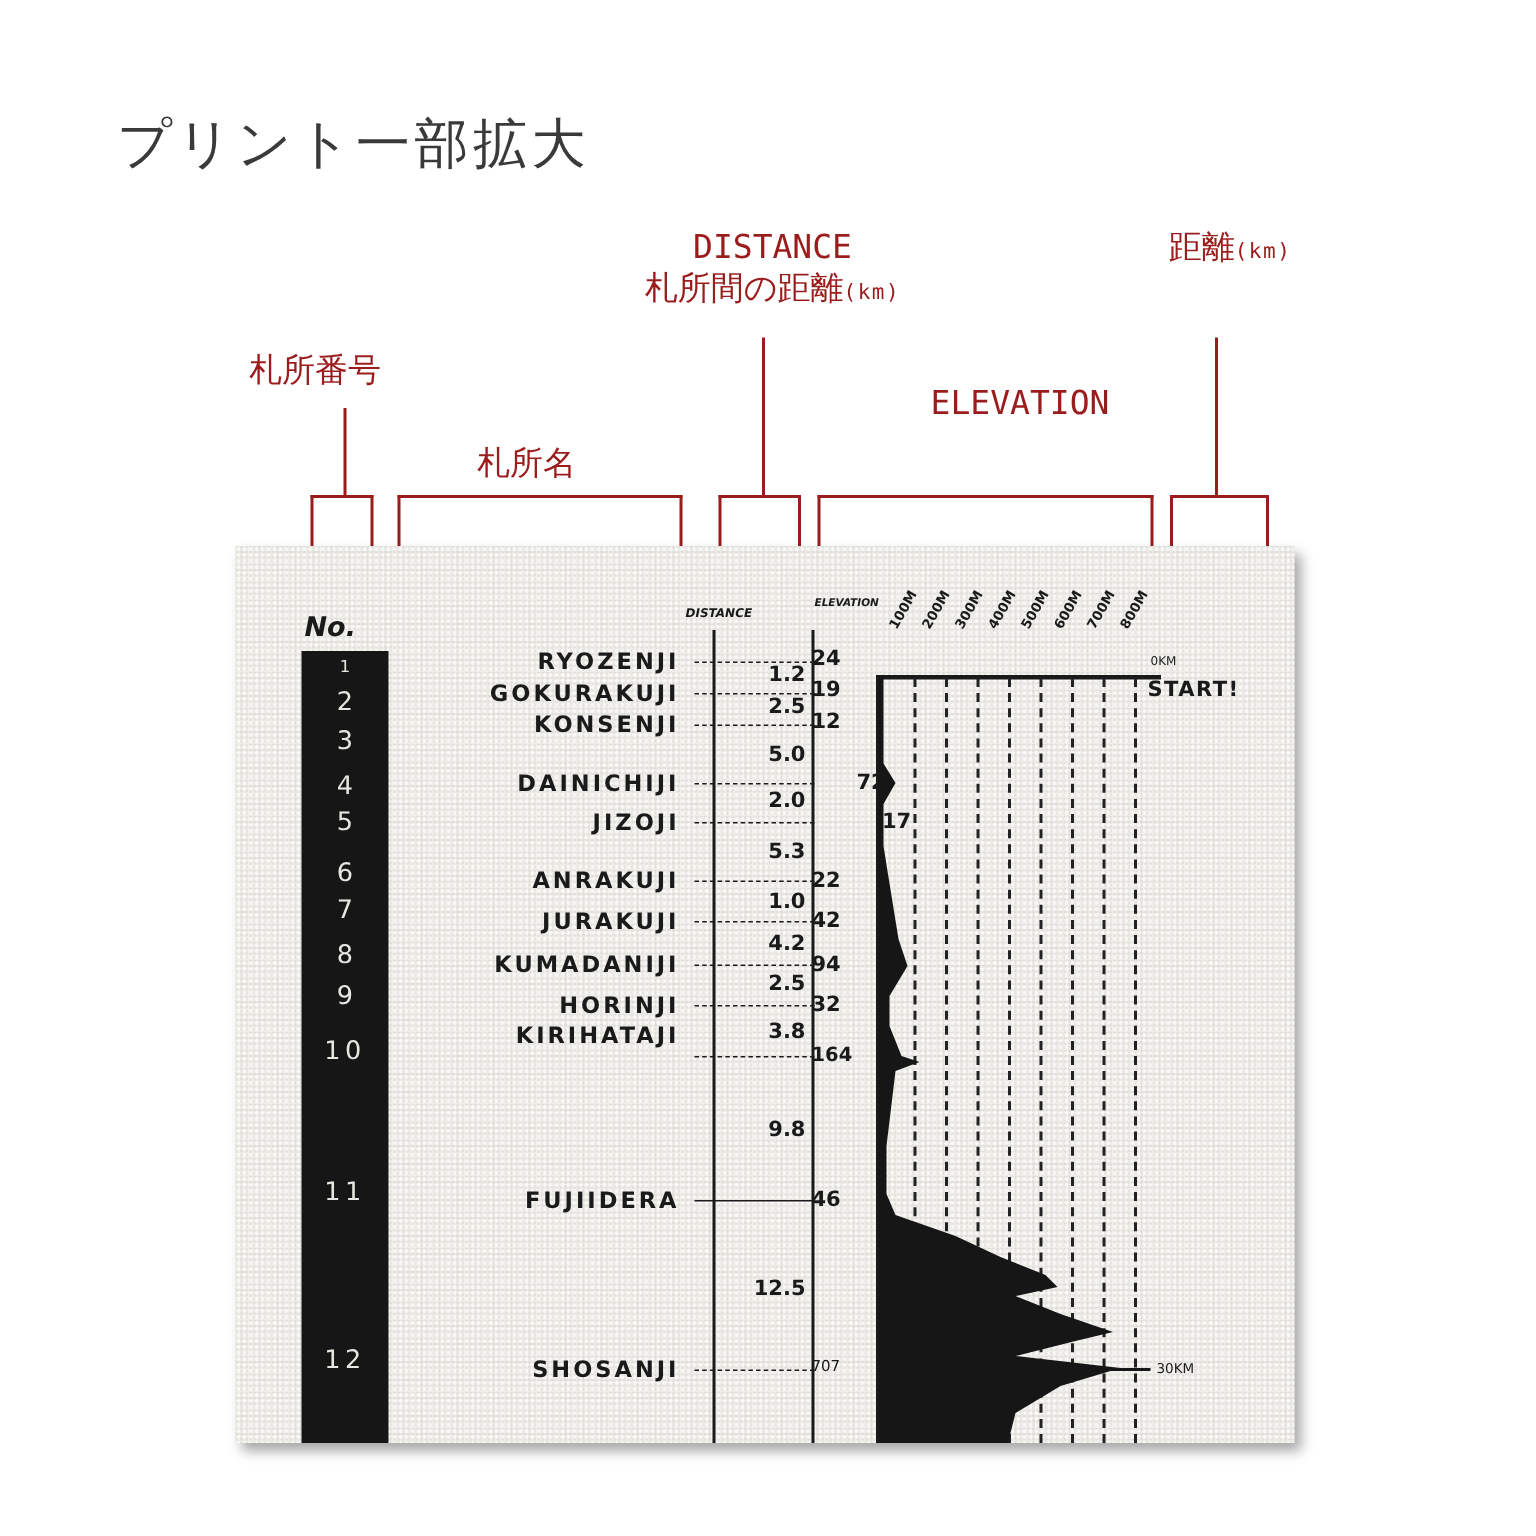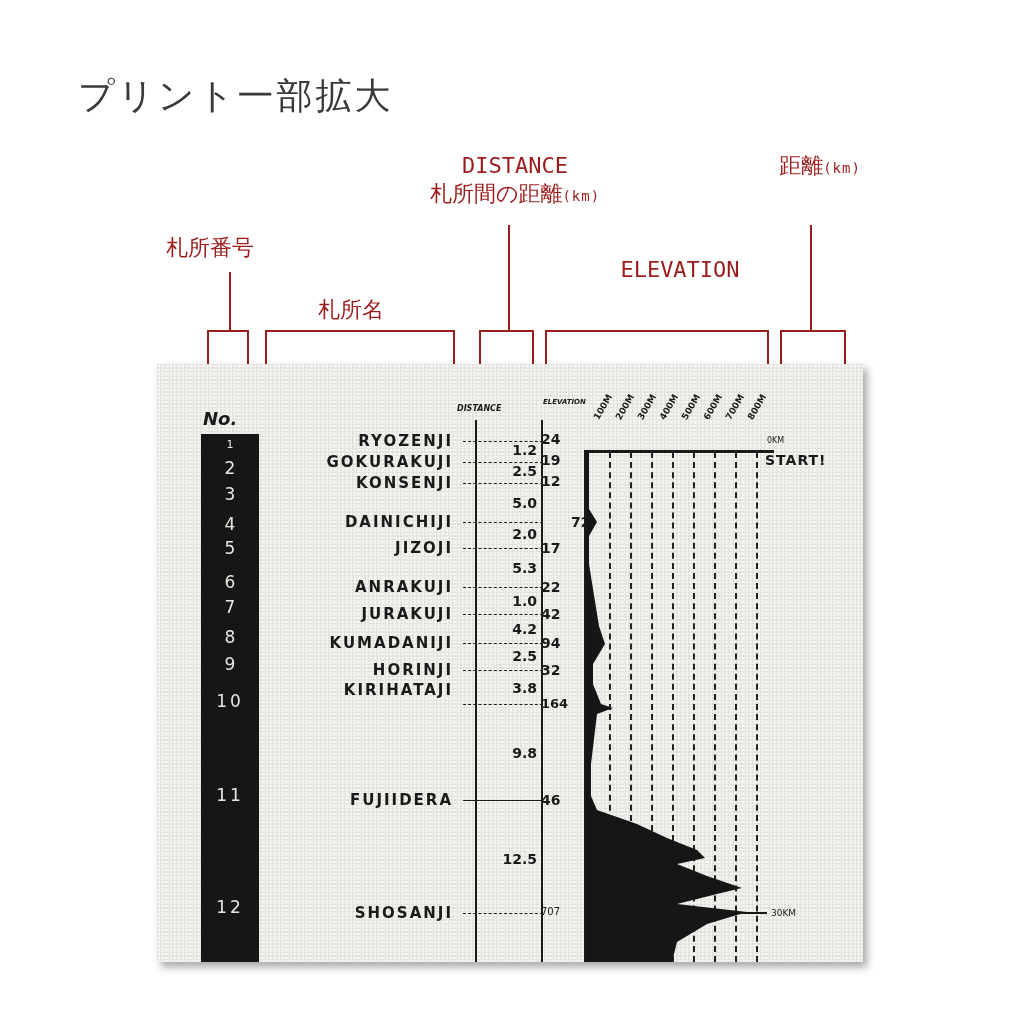--- a/index.html
+++ b/index.html
@@ -31,21 +31,21 @@
 </head>
 <body>
 
 <div class="title">プリント一部拡大</div>
 
 <div class="ann jp" style="left:166px;top:234px;font-size:22px;color:#9b1c1c;">札所番号</div>
 <div class="ann jp" style="left:318px;top:296px;font-size:22px;">札所名</div>
 
 <div class="ann" style="left:380px;top:152px;width:270px;">
   <div style="font-size:22px;">DISTANCE</div>
-  <div><span class="jp" style="font-family:Liberation Serif, serif;font-size:22px;">札所間の距離</span><span class="small">(km)</span></div>
+  <div><span class="jp" style="font-family:Liberation Mono, monospace;font-size:22px;">札所間の距離</span><span class="small">(km)</span></div>
 </div>
 
 <div class="ann" style="left:585px;top:256px;width:190px;">
   <div style="font-size:22px;">ELEVATION</div>
 </div>
 
 <div class="ann" style="left:705px;top:152px;width:230px;">
   <div><span style="font-family:'DejaVu Sans',sans-serif;font-size:22px;">距離</span><span class="small">(km)</span></div>
 </div>
 
@@ -149,21 +149,21 @@
   <div class="dist" style="top:257px;">4.2</div>
   <div class="dist" style="top:284px;">2.5</div>
   <div class="dist" style="top:316px;">3.8</div>
   <div class="dist" style="top:381px;">9.8</div>
   <div class="dist" style="top:487px;">12.5</div>
 
   <div class="elev" style="top:67px;">24</div>
   <div class="elev" style="top:88px;">19</div>
   <div class="elev" style="top:109px;">12</div>
   <div class="elev" style="top:150px;margin-left:30px;">72</div>
-  <div class="elev" style="top:176px;">17</div>
+  <div class="elev" style="top:176px;padding-left:47px;">17</div>
   <div class="elev" style="top:215px;">22</div>
   <div class="elev" style="top:242px;">42</div>
   <div class="elev" style="top:271px;">94</div>
   <div class="elev" style="top:298px;text-align:right;">32</div>
   <div class="elev" style="top:332px;font-size:13px;">164</div>
   <div class="elev" style="top:428px;">46</div>
   <div class="elev" style="top:542px;font-size:10px;font-weight:normal;">707</div>
 
   <div class="grid" style="left:452px;"></div>
   <div class="grid" style="left:473px;"></div>

